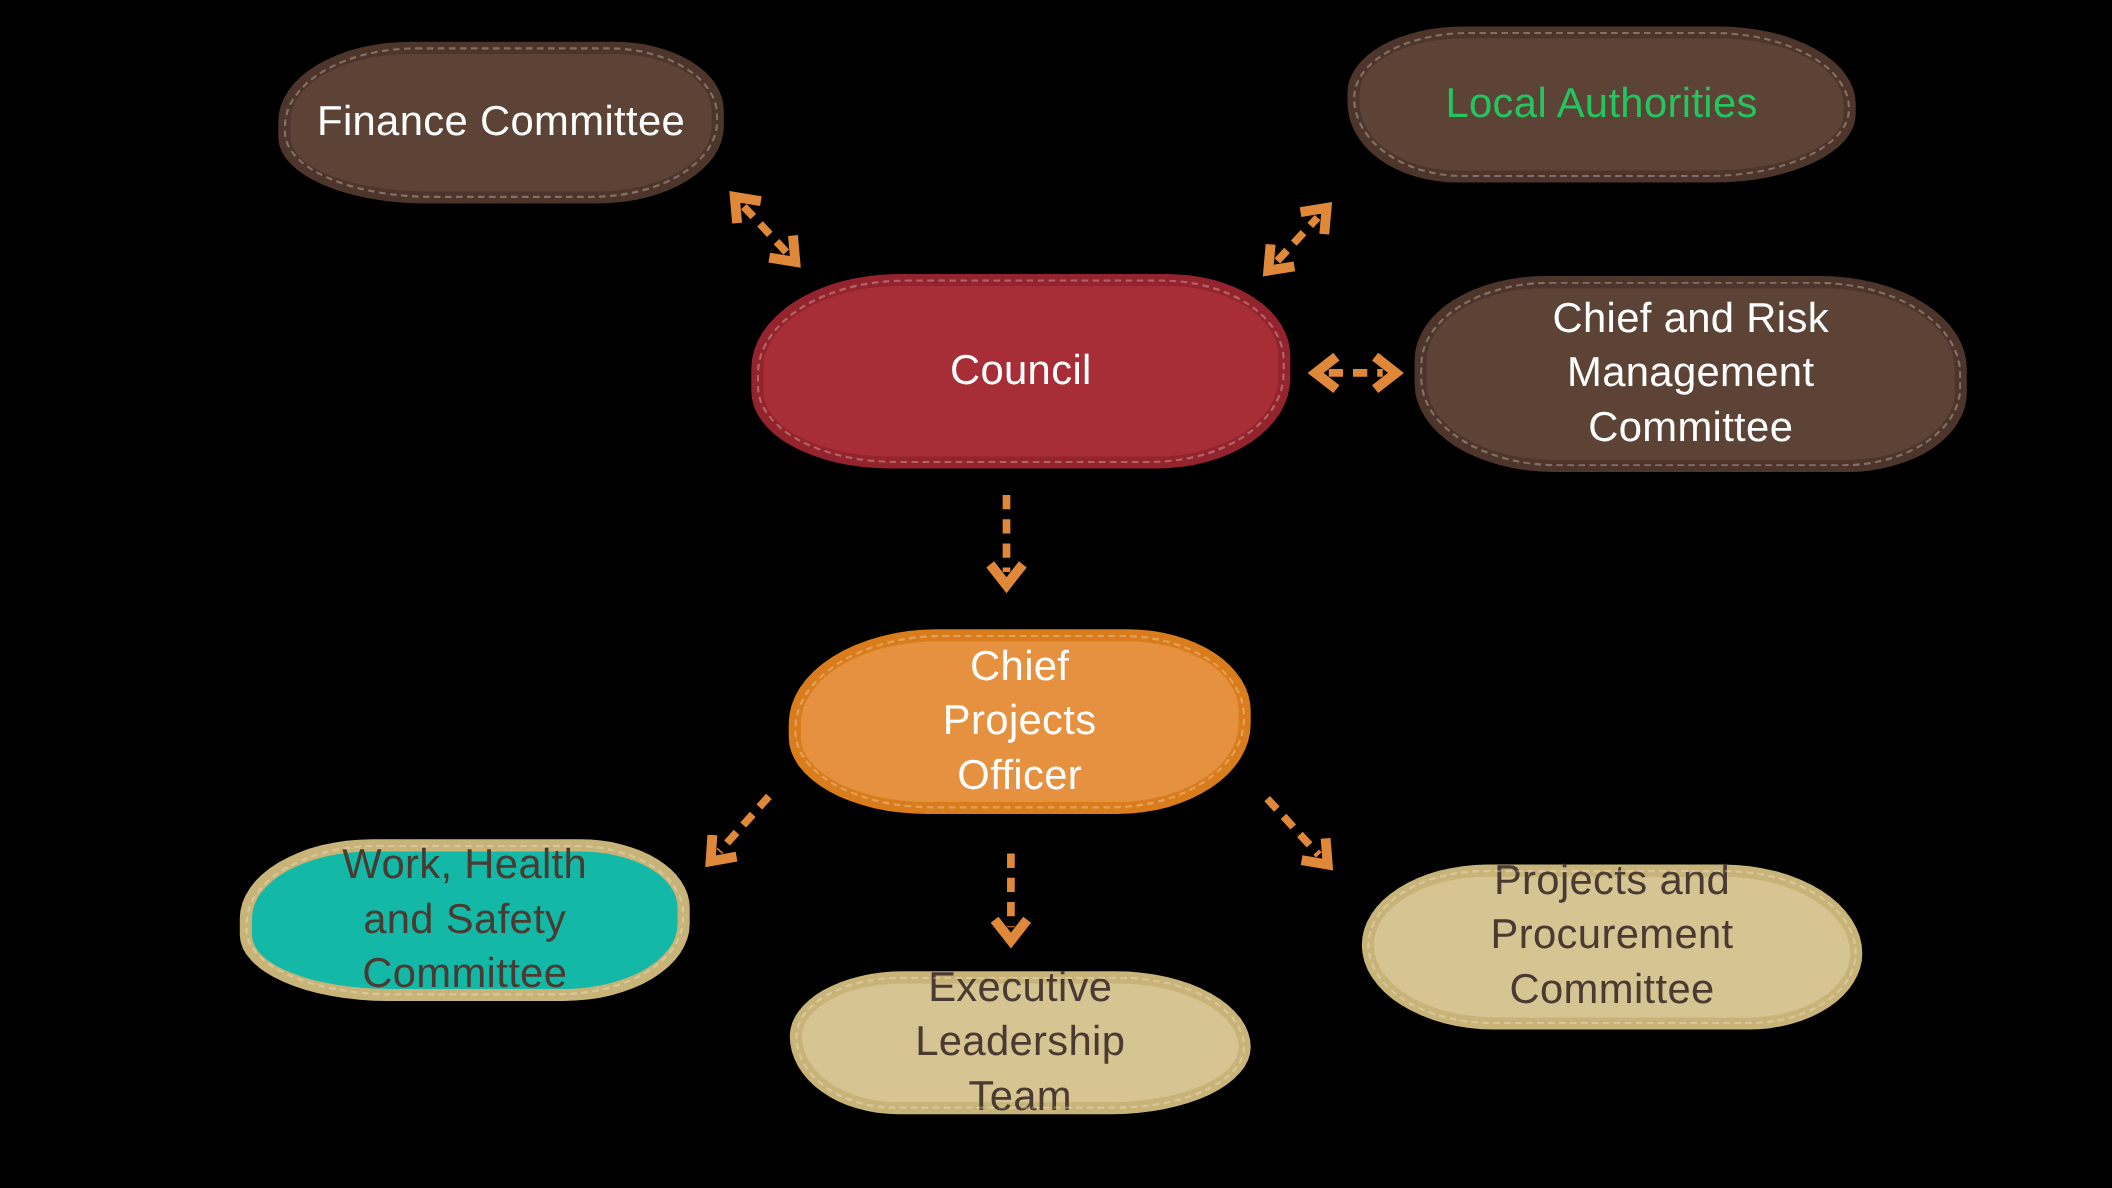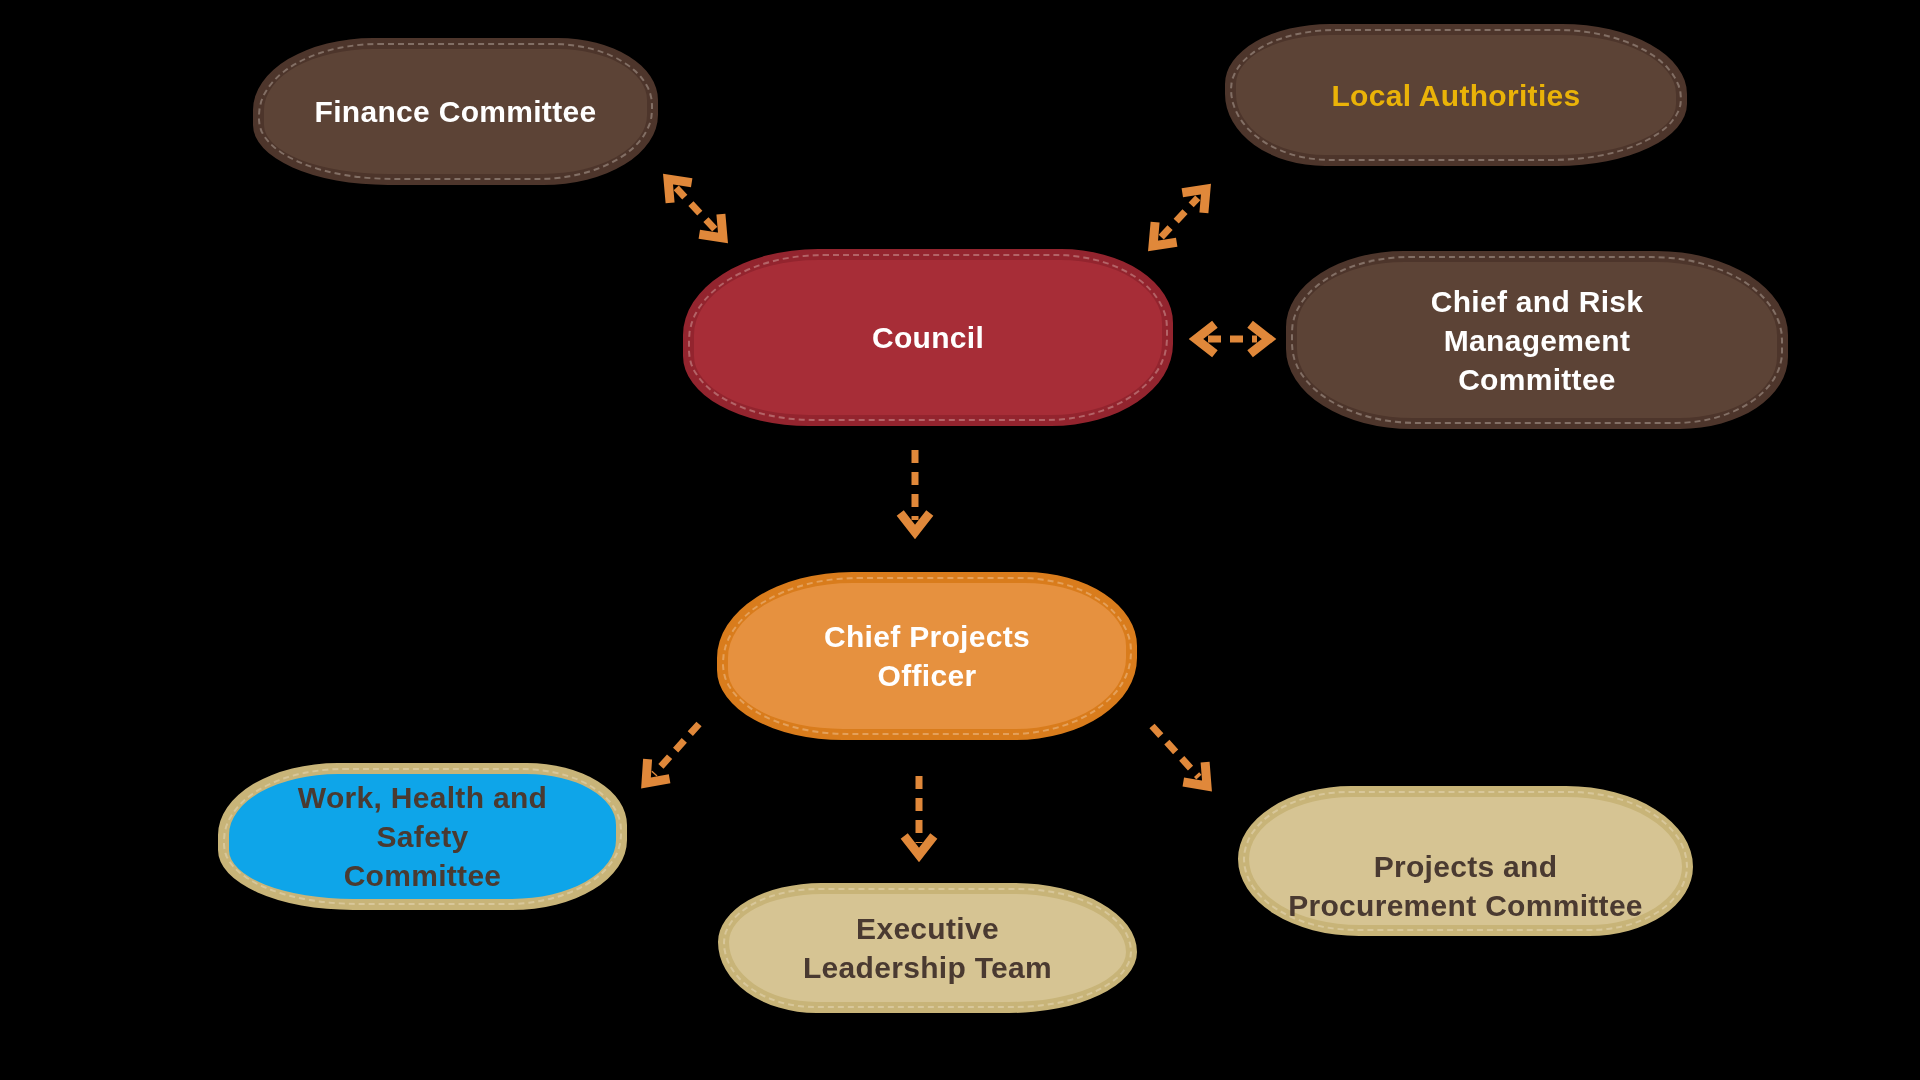--- a/index.html
+++ b/index.html
@@ -9,21 +9,21 @@
   }
   .node{
     position:absolute;display:flex;align-items:center;justify-content:center;
     text-align:center;box-sizing:border-box;border-style:solid;border-width:11px;
   }
   .node::after{
     content:"";position:absolute;inset:-6px;border:2px dashed rgba(255,246,235,.30);
     border-radius:inherit;pointer-events:none;
   }
   .node .label{
-    display:block;font-size:30px;line-height:1.3;letter-spacing:.3px;font-weight:700;
+    display:block;font-size:38px;line-height:1.3;letter-spacing:.3px;font-weight:400;
   }
   
   .r1{border-radius:120px 100px 115px 135px / 72px 62px 70px 60px;}
   .r2{border-radius:105px 125px 130px 100px / 60px 70px 62px 72px;}
   .r3{border-radius:135px 112px 122px 126px / 86px 74px 82px 70px;}
   .r4{border-radius:118px 132px 108px 126px / 76px 84px 72px 80px;}
 
   #node-finance {left:253px; top:38px;  width:405px; height:147px;}
   #node-local   {left:1225px;top:24px;  width:462px; height:142px;}
   #node-council {left:683px; top:249px; width:490px; height:177px;}
@@ -43,37 +43,37 @@
 </style>
 </head>
 <body>
 
 <div class="canvas">
 
   <div class="node r1" id="node-finance" style="background: rgb(92, 67, 54); border-color: rgb(77, 53, 43); color: rgb(255, 255, 255);">
     <span class="label">Finance Committee</span>
   </div>
 
-  <div class="node r2" id="node-local" style="background: rgb(92, 67, 54); border-color: rgb(77, 53, 43); color: #eab308;">
+  <div class="node r2" id="node-local" style="background: rgb(92, 67, 54); border-color: rgb(77, 53, 43); color: #22c55e;">
     <span class="label">Local Authorities</span>
   </div>
 
   <div class="node r3" id="node-council" style="background: rgb(167, 45, 55); border-color: rgb(147, 36, 46); color: rgb(255, 255, 255); text-align: center;">
     <span class="label">Council</span>
   </div>
 
   <div class="node r4" id="node-audit" style="background: rgb(92, 67, 54); border-color: rgb(77, 53, 43); color: rgb(255, 255, 255);">
     <span class="label">Chief and Risk Management Committee</span>
   </div>
 
   <div class="node r3" id="node-ceo" style="background: rgb(230, 145, 63); border-color: rgb(217, 124, 28); color: rgb(255, 255, 255);">
     <span class="label">Chief Projects Officer</span>
   </div>
 
-  <div class="node r1" id="node-whs" style="background: #0ea5e9; border-color: rgb(200, 180, 120); color: rgb(74, 58, 49);">
+  <div class="node r1" id="node-whs" style="background: #14b8a6; border-color: rgb(200, 180, 120); color: rgb(74, 58, 49);">
     <span class="label">Work, Health and Safety Committee</span>
   </div>
 
   <div class="node r2" id="node-elt" style="background: rgb(214, 196, 147); border-color: rgb(200, 180, 120); color: rgb(74, 58, 49);">
     <span class="label">Executive Leadership Team</span>
   </div>
 
   <div class="node r4" id="node-ppc" style="background: rgb(214, 196, 147); border-color: rgb(200, 180, 120); color: rgb(74, 58, 49);">
     <span class="label">Projects and Procurement Committee</span>
   </div>

